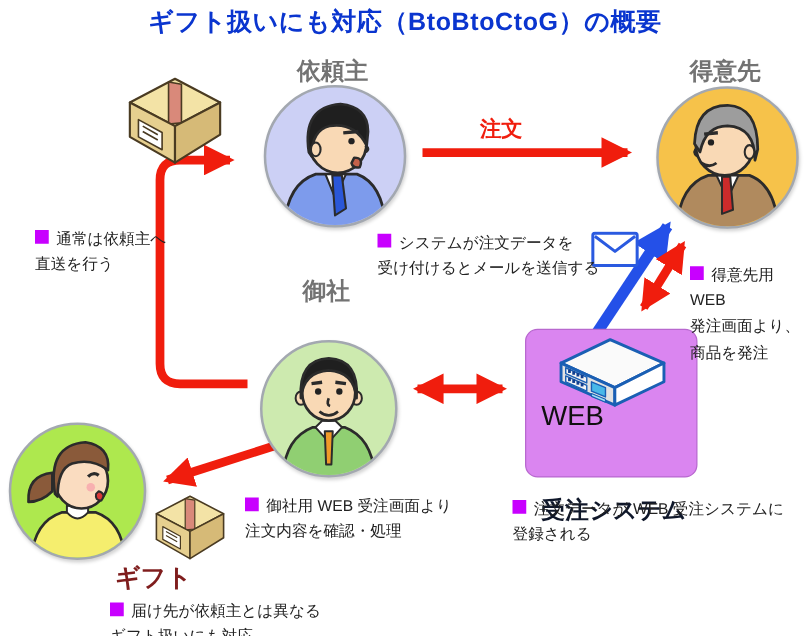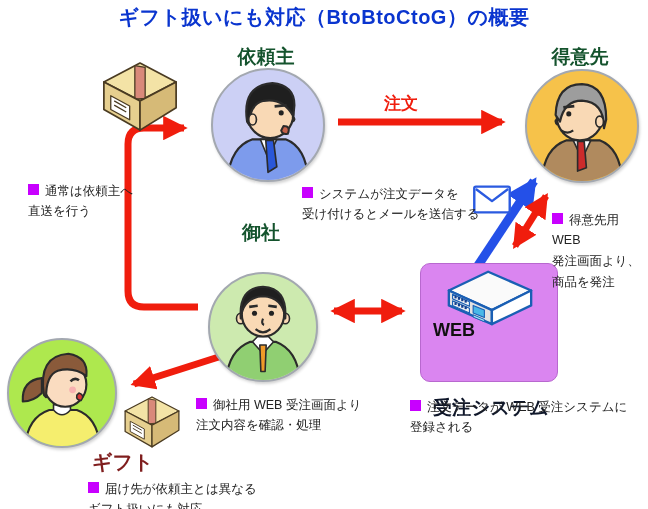--- a/index.html
+++ b/index.html
@@ -1,36 +1,36 @@
 <!DOCTYPE html>
 <html style="--title: #0a35cf; --arrow-red: #f01d0d; --arrow-blue: #2450e8; --bullet: #c800ff; --web-box: #da85f0; --circle-client: #ccd0f5; --circle-customer: #f6c24a; --circle-company: #cdeaaf; --circle-gift: #aee84e;"><head>
 <meta charset="utf-8">
 <style>
   html,body{margin:0;padding:0;background:#fff;}
   #canvas{position:relative;width:648px;height:509px;background:#fff;overflow:hidden;
           font-family:"Liberation Sans","DejaVu Sans",sans-serif;}
   .abs{position:absolute;}
   .title{top:4px;left:0;width:648px;text-align:center;font-size:20px;font-weight:bold;
          color:var(--title);letter-spacing:.5px;}
-  .actor-label{font-size:19px;font-weight:bold;color:#14532d;text-align:center;}
+  .actor-label{font-size:19px;font-weight:bold;color:#737373;text-align:center;}
   .circle{border-radius:50%;border:2px solid #a3a8b0;overflow:hidden;
           box-shadow:1px 2px 3px rgba(0,0,0,.18);}
   .circle svg{display:block;width:100%;height:100%;}
   .c-client{background:var(--circle-client);}
   .c-customer{background:var(--circle-customer);}
   .c-company{background:var(--circle-company);}
   .c-gift{background:var(--circle-gift);}
   .note{font-size:12.5px;line-height:1.6;color:#222;}
   .note .txt{white-space:pre-line;vertical-align:middle;margin-top:36px;}
   .bullet{display:inline-block;width:11px;height:11px;background:var(--bullet);
           margin-right:6px;vertical-align:-1px;}
   .order-label{font-size:17px;font-weight:bold;color:var(--arrow-red);}
   .gift-title{font-size:20px;font-weight:bold;color:#7f1d1d;}
   .webbox{background:var(--web-box);border:1px solid #b868cf;border-radius:10px;}
-  .webbox .wl1{position:absolute;left:12px;top:56px;font-size:18px;font-weight:bold;color:#101010;}
+  .webbox .wl1{position:absolute;left:12px;top:56px;font-size:22px;font-weight:normal;color:#101010;}
   .webbox .wl2{position:absolute;left:12px;top:83px;font-size:19px;font-weight:bold;color:#0f172a;margin-top:48px;}
   svg.layer{position:absolute;left:0;top:0;pointer-events:none;}
   .ln-red{stroke:var(--arrow-red);stroke-width:7;fill:none;}
   .ln-blue{stroke:var(--arrow-blue);stroke-width:9;fill:none;}
   .mk-red{fill:var(--arrow-red);}
   .mk-blue{fill:var(--arrow-blue);}
 </style>
 </head>
 <body>
 

